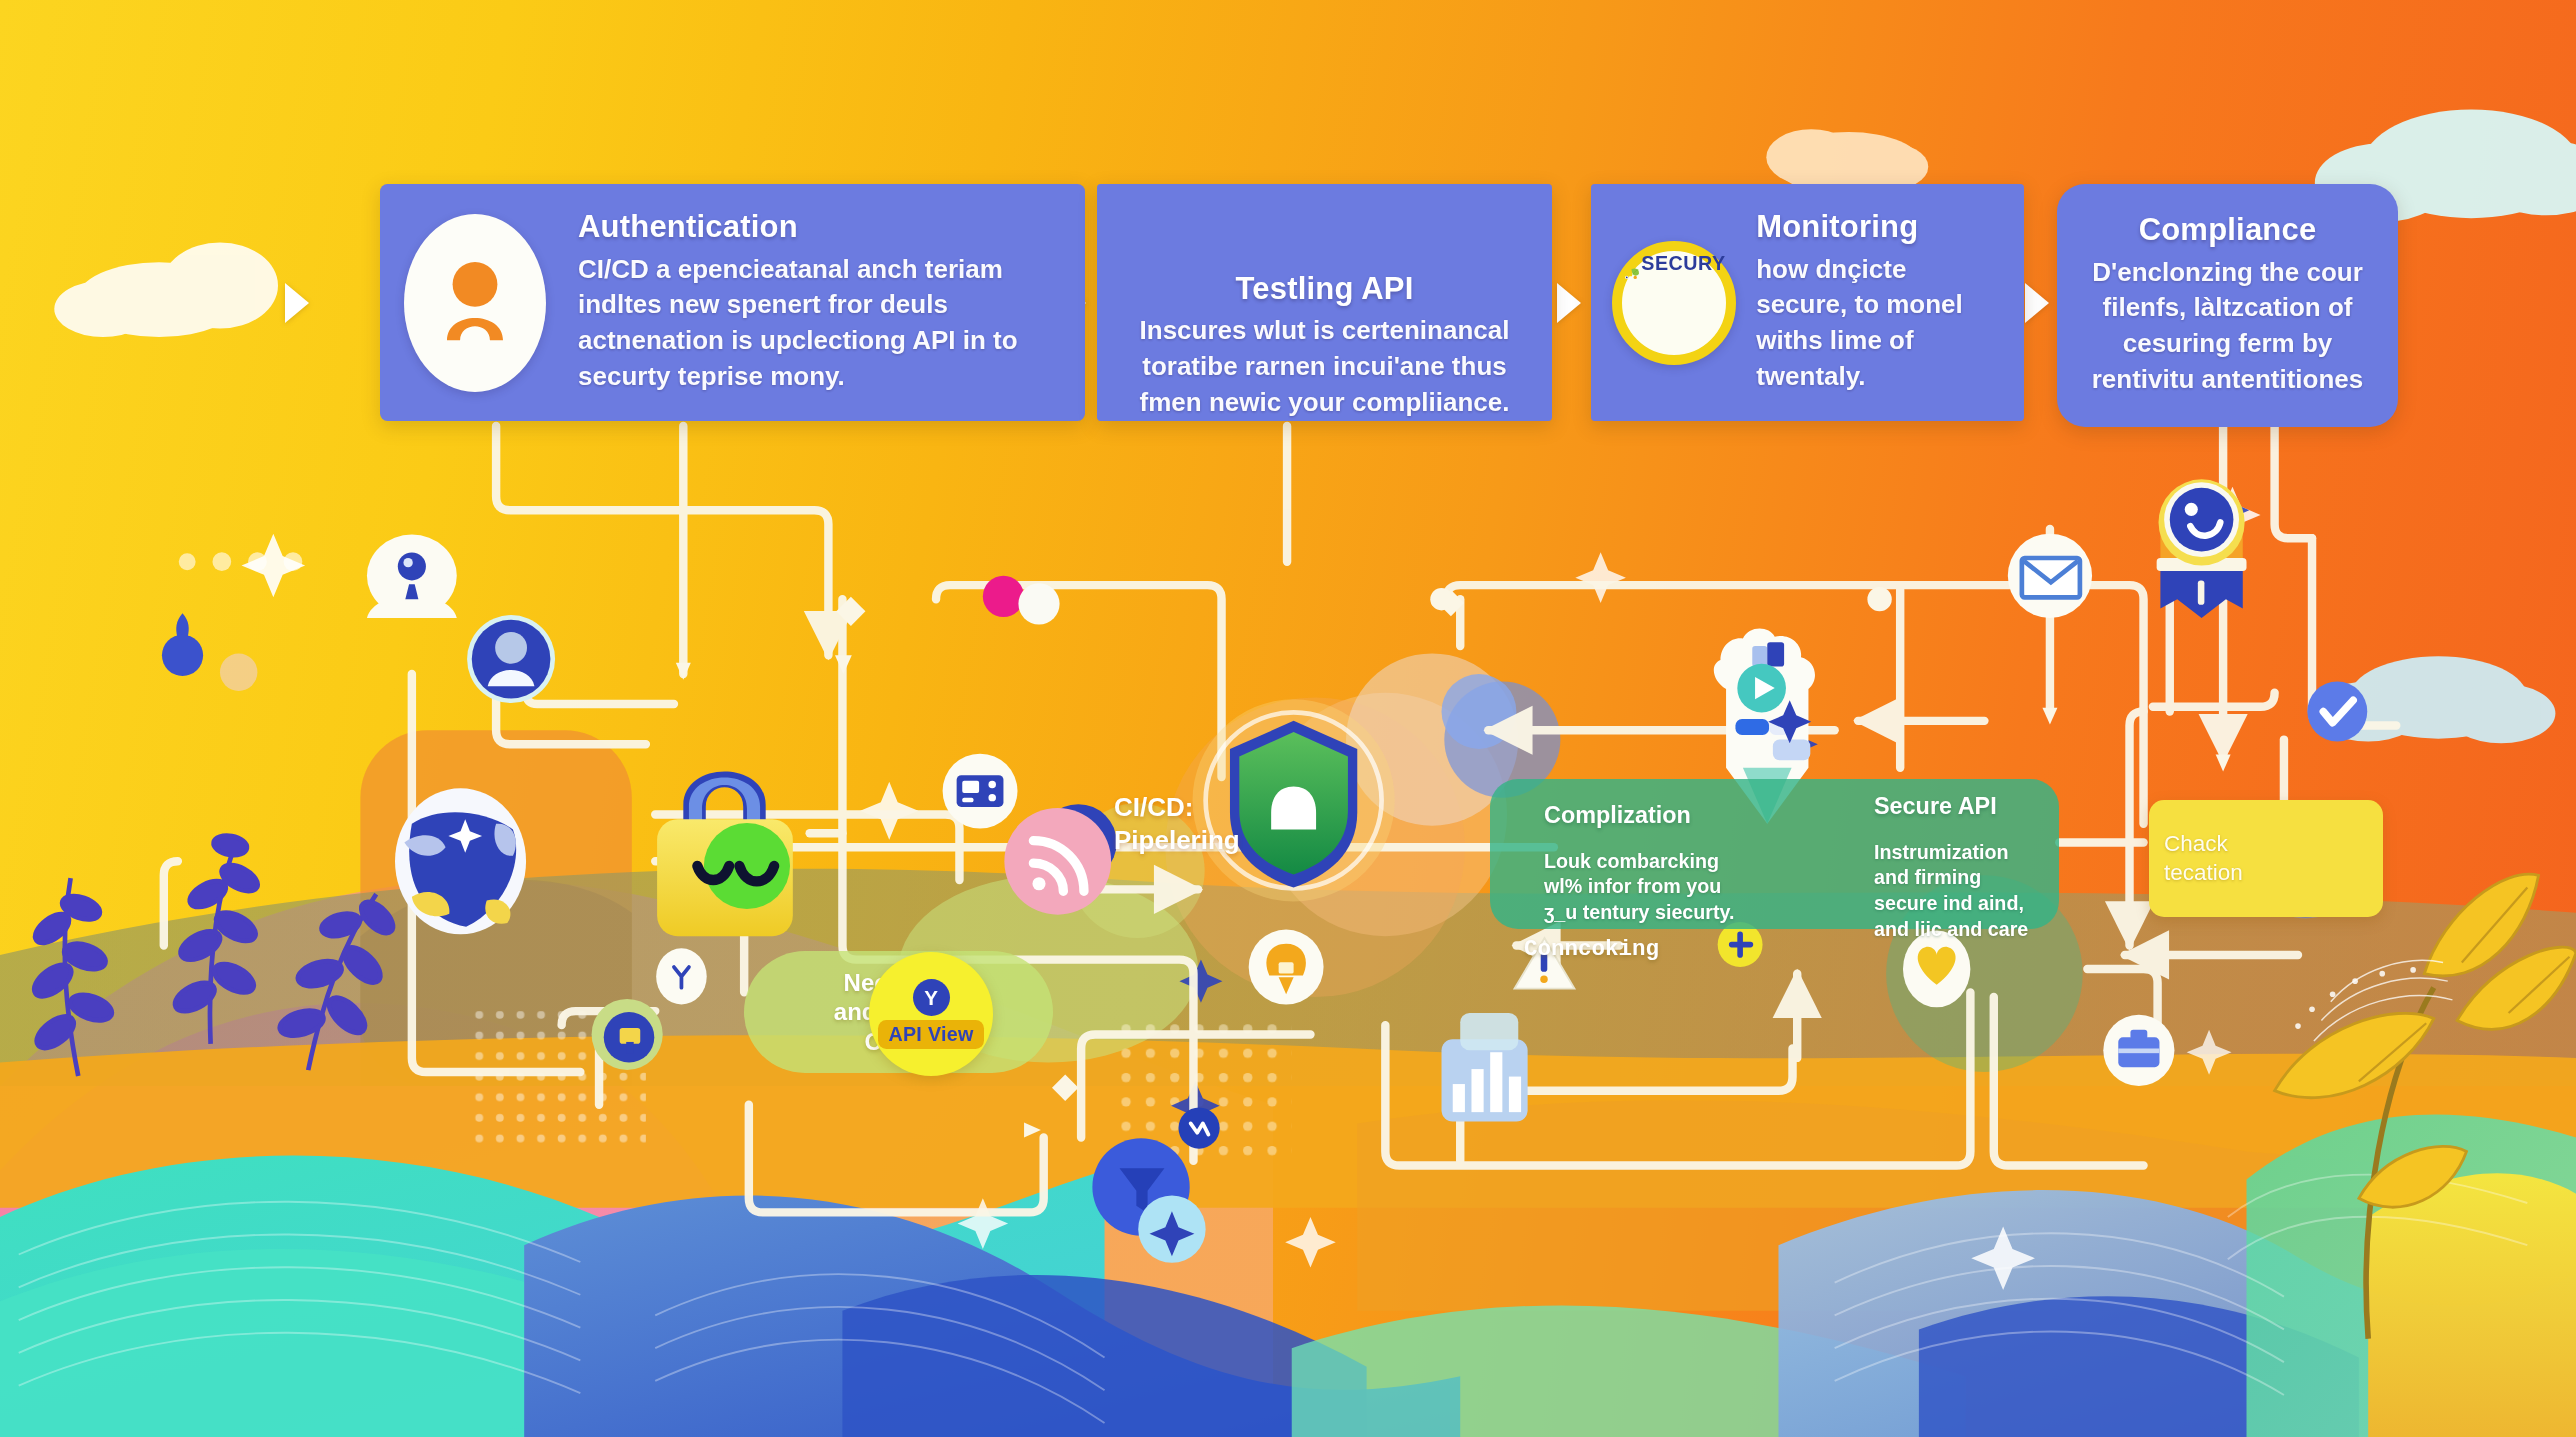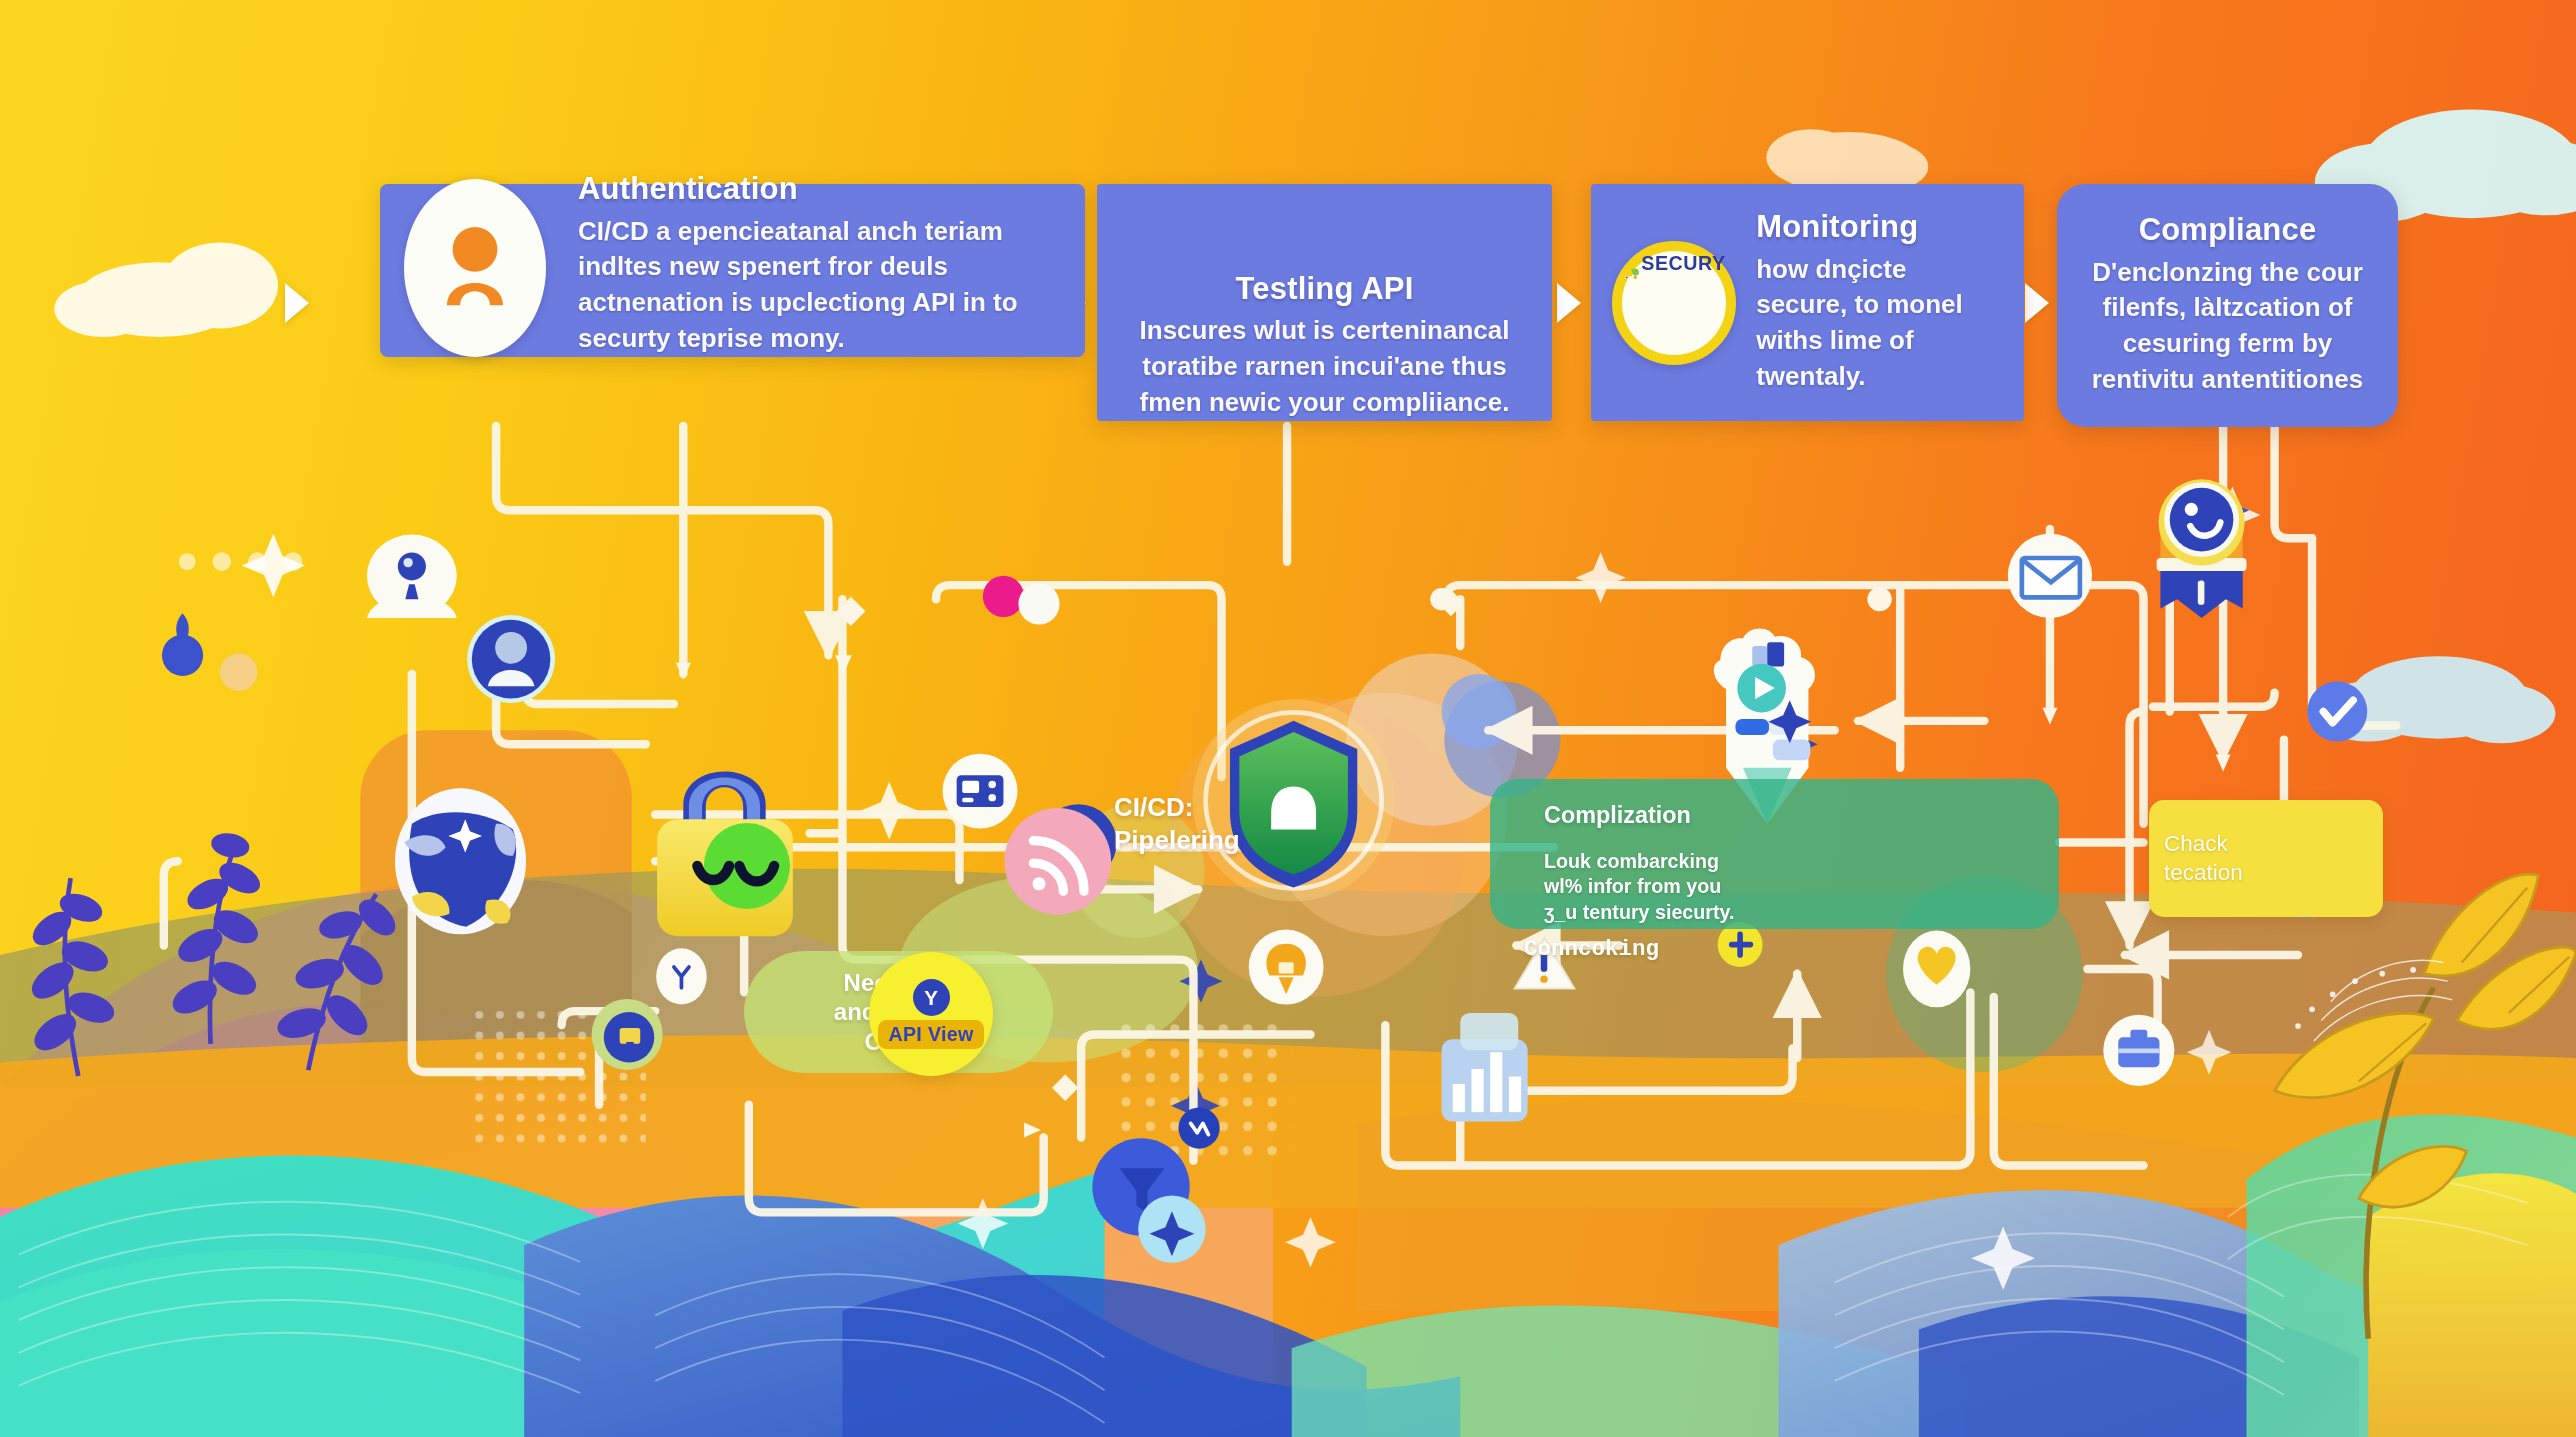--- a/index.html
+++ b/index.html
@@ -26,21 +26,21 @@
   }
   .card {
     position: absolute;
     background: #6C7BE0;
     color: #ffffff;
     display: flex;
     align-items: center;
     pointer-events: auto;
     box-shadow: 0 5.6px 19px rgba(60,40,10,.17);
   }
-  .card.c1 { left: 380px; top: 184px; width: 705px; height: 173px; border-radius: 7.5px; padding: 0 24px; align-items: flex-end; }
+  .card.c1 { left: 380px; top: 184px; width: 705px; height: 237px; border-radius: 7.5px; padding: 0 24px; }
   .card.c2 { left: 1097px; top: 184px; width: 455px; height: 237px; border-radius: 3.7px; padding: 0 32px; align-items: flex-end; }
   .card.c3 { left: 1591px; top: 184px; width: 433px; height: 237px; border-radius: 3.7px; padding: 0 20.6px; }
   .card.c4 { left: 2057px; top: 184px; width: 341px; height: 243px; border-radius: 28px; padding: 8px 24px; }
 
   .card-text { flex: 1 1 auto; }
   .card-title {
     font-size: 31px; font-weight: bold; line-height: 1.1;
     letter-spacing: 0.2px;
     text-shadow: 0 1.9px 3.7px rgba(30,20,60,.30);
     margin-bottom: 7.5px;
@@ -725,20 +725,24 @@
   <div class="api-view-bubble">
     <div class="api-view-dot">Y</div>
     <div class="api-view-chip">API View</div>
   </div>
 
   <div class="panel-green">
     <div class="pg-left">
       <div class="pg-title">Complization</div>
       <div class="pg-body">Louk combarcking wl% infor from you ʒ_u tentury siecurty.</div>
     </div>
+    <div class="pg-right">
+      <div class="pg-title">Secure API</div>
+      <div class="pg-body">Instrumization and firming secure ind aind, and liic and care</div>
+    </div>
   </div>
 
   <div class="lbl-warning">
     <span>Conncoking</span>
   </div>
 
   <div class="card-yellow">
     <div class="cy-text">
       <span>Chack</span><br>
       <span>tecation</span>

